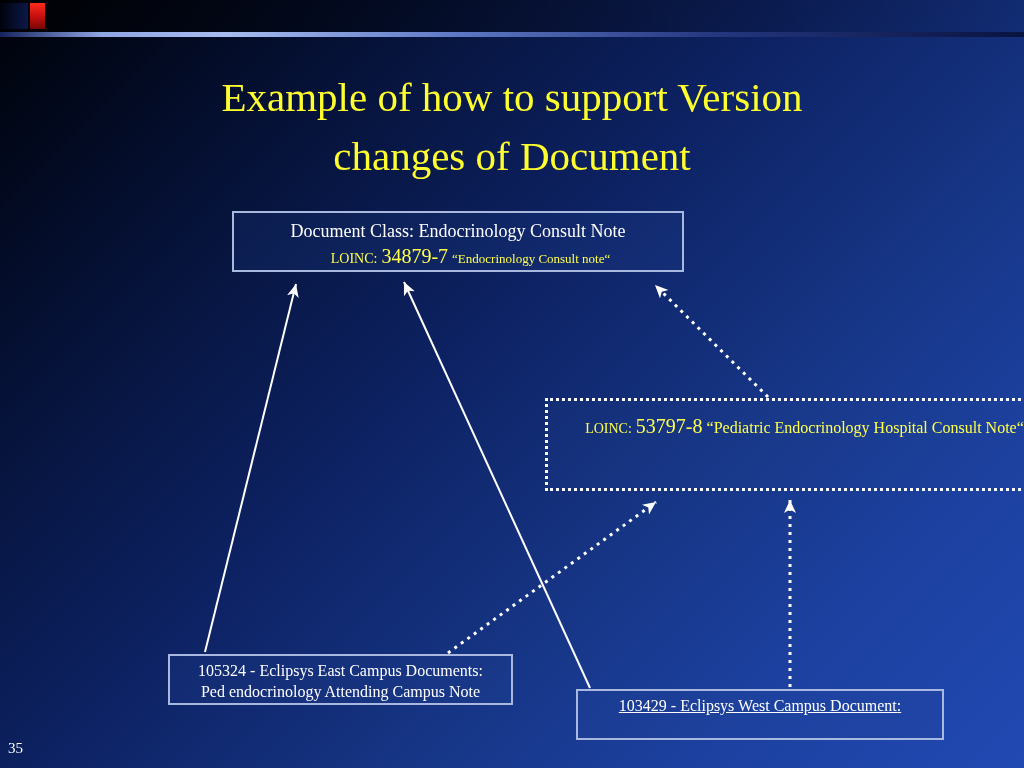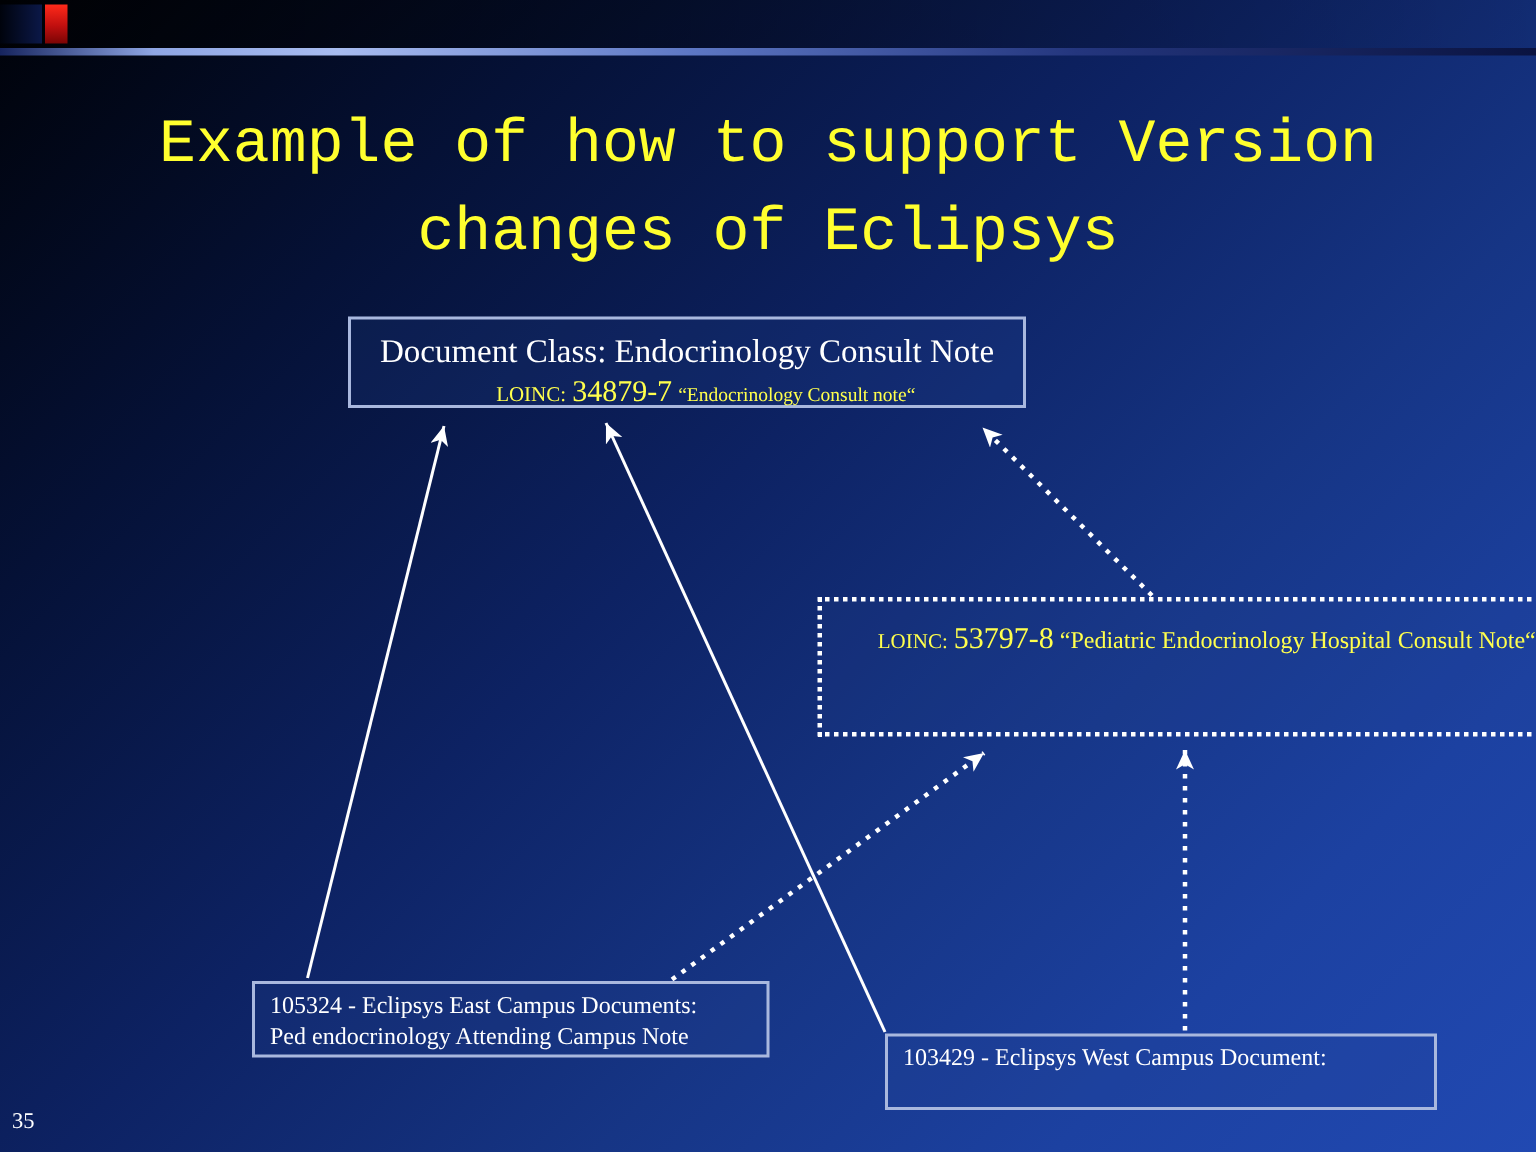--- a/index.html
+++ b/index.html
@@ -11,66 +11,66 @@
   .top-strip{position:absolute;top:0;left:0;width:100%;height:32px;
     background:linear-gradient(to right,rgba(0,0,0,.55),rgba(0,0,0,.05));}
   .red-accent{position:absolute;left:30px;top:3px;width:15px;height:26px;
     background:linear-gradient(to bottom,#ff2a1a,#c00f0f 55%,#7a0505);}
   .left-accent{position:absolute;left:0;top:3px;width:28px;height:26px;
     background:linear-gradient(to right,#00030c,#0b1848);}
   .top-line{position:absolute;top:32px;left:0;width:100%;height:5px;
     background:linear-gradient(to right,#16245e 0%,#8fa6e4 10%,#a8bcf0 22%,#5d77c4 45%,#24367e 70%,#0a1340 100%);}
   .title{
     position:absolute;top:68px;left:0;width:100%;margin:0;
-    text-align:center;font-family:Liberation Mono, monospace;font-weight:400;
+    text-align:center;font-family:Liberation Serif, serif;font-weight:400;
     font-size:41px;line-height:1.45;color:#ffff2e;
   }
   .arrows{position:absolute;left:0;top:0;width:1024px;height:768px;pointer-events:none;}
   .node{position:absolute;box-sizing:border-box;}
   .node-old{
     left:232px;top:211px;width:452px;height:61px;
     border:2px solid #a9b8de;background:rgba(36,70,150,.20);
     text-align:center;padding-top:8px;
   }
-  .node-old .line1{font-size:22px;color:#ffffff;}
+  .node-old .line1{font-size:18px;color:#ffffff;}
   .loinc{margin-top:3px;color:#ffff4d;padding-left:25px;}
   .loinc .lbl{font-size:14px;}
   .loinc .code{font-size:20px;}
   .loinc .desc{font-size:13px;}
   .node-new{
     left:545px;top:398px;width:494px;min-height:93px;
     border:3px dotted #ffffff;background:rgba(36,70,150,.16);
     text-align:center;padding:9px 12px 8px;
   }
   .node-new .nc-line{font-size:18px;line-height:1.35;color:#ffffff;}
   .node-new .emph{font-size:23px;}
   .node-new .loinc{margin-top:5px;}
   .node-new .loinc .desc{font-size:16px;}
   .node-doc{
     border:2px solid #a9b8de;background:rgba(36,70,150,.22);
-    text-align:left;font-size:16px;line-height:1.32;padding:4px 10px;color:#ffffff;
+    text-align:center;font-size:16px;line-height:1.32;padding:4px 10px;color:#ffffff;
   }
   .node-east{left:168px;top:654px;width:345px;height:51px;}
-  .node-west{left:590px;top:689px;width:368px;height:51px;}
+  .node-west{left:576px;top:689px;width:368px;height:51px;text-decoration:underline;}
   .page-number{
     position:absolute;left:8px;top:740px;
     font-family:Liberation Serif, serif;font-size:15px;color:#ffffff;
   }
 </style>
 </head>
 <body>
 
 <div class="slide">
 
   <div class="top-strip"></div>
   <div class="left-accent"></div>
   <div class="red-accent"></div>
   <div class="top-line"></div>
 
-  <h1 class="title"><span>Example of how to support Version</span><br><span>changes of Eclipsys</span></h1>
+  <h1 class="title"><span>Example of how to support Version</span><br><span>changes of Document</span></h1>
 
   <svg class="arrows" viewBox="0 0 1024 768">
     <defs>
       <marker id="ah" markerUnits="userSpaceOnUse" markerWidth="16" markerHeight="14" refX="13" refY="6" orient="auto">
         <path d="M0,0 L13,6 L0,12 L3.5,6 z" fill="#ffffff"></path>
       </marker>
     </defs>
     <line x1="205" y1="652" x2="296" y2="284" stroke="#ffffff" stroke-width="2" marker-end="url(#ah)"></line>
     <line x1="590" y1="688" x2="404" y2="282" stroke="#ffffff" stroke-width="2" marker-end="url(#ah)"></line>
     <line x1="768" y1="397" x2="655" y2="285" stroke="#ffffff" stroke-width="3" stroke-dasharray="3 5" marker-end="url(#ah)"></line>

